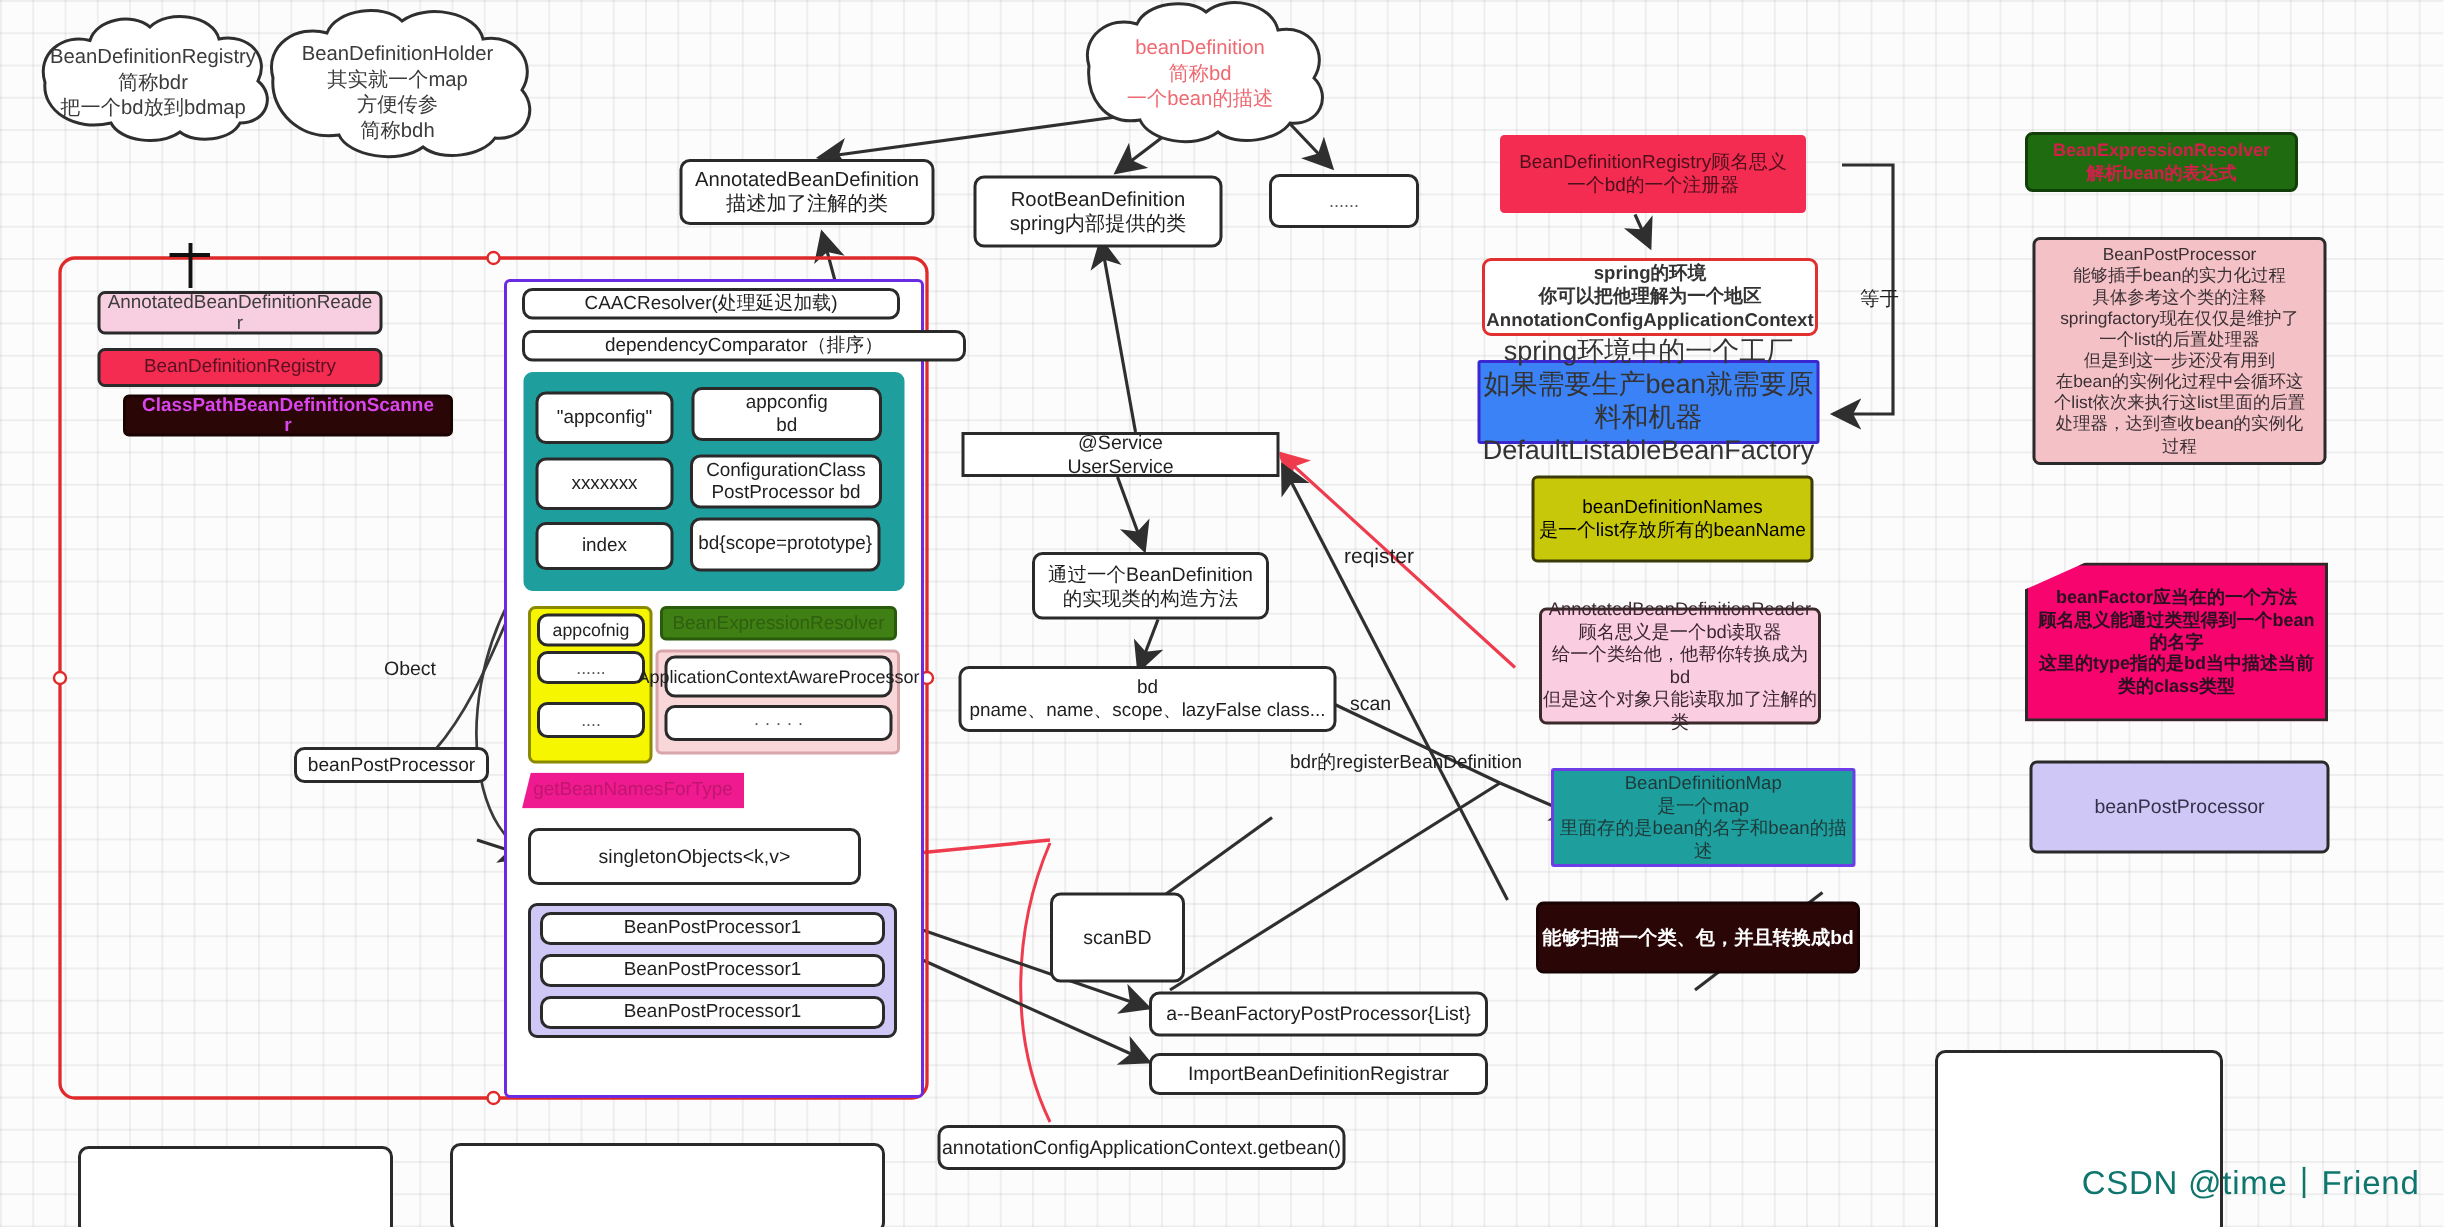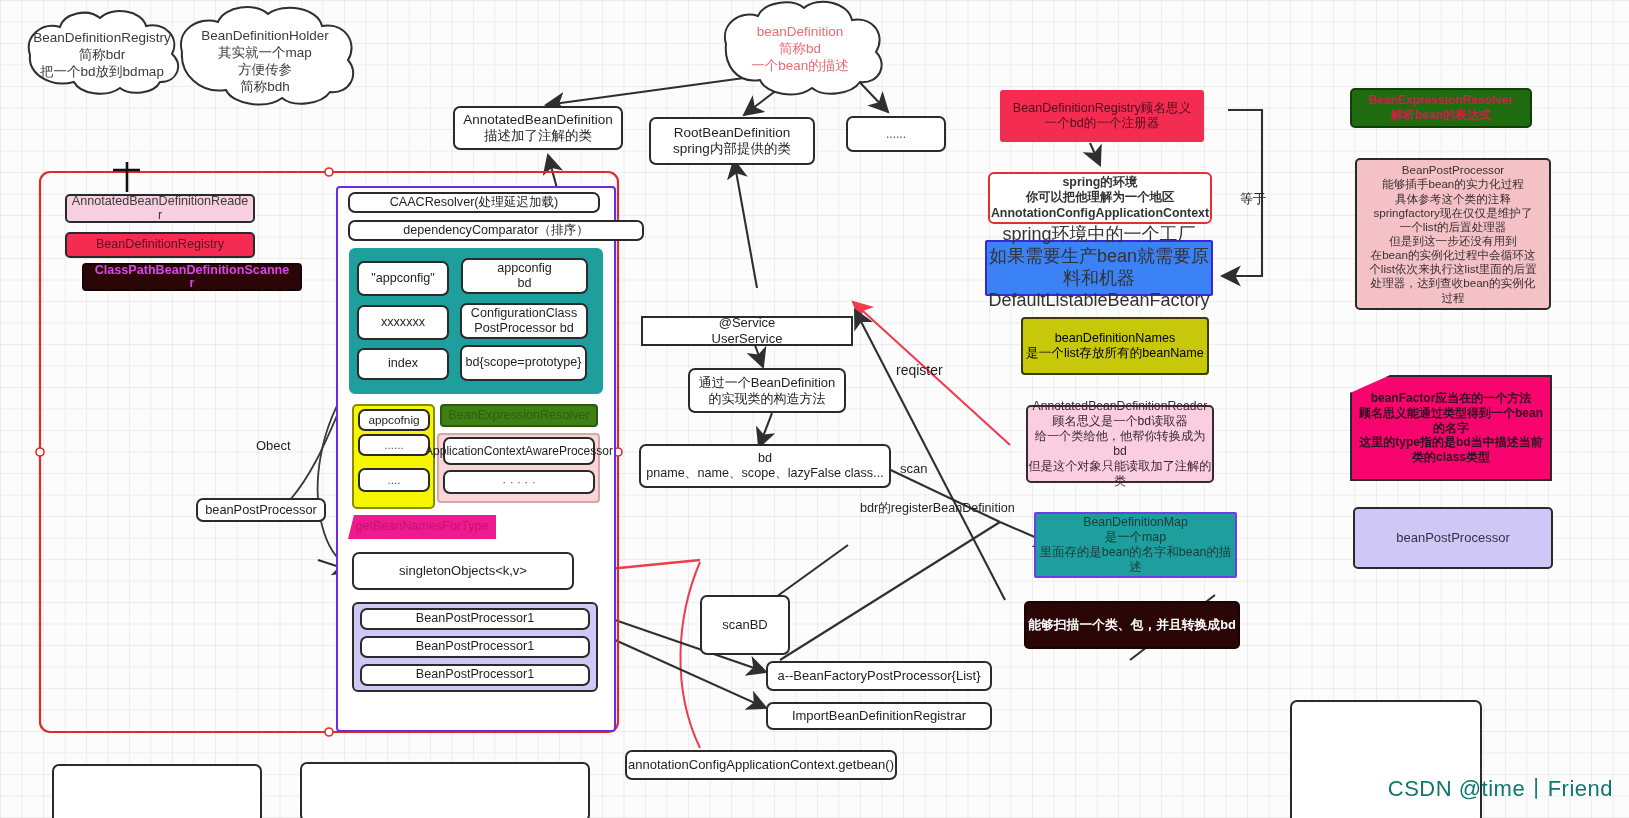--- a/index.html
+++ b/index.html
@@ -12,21 +12,21 @@
   #canvas{
     position:absolute;inset:0;
     background-color:#fcfcfc;
     background-image:
       linear-gradient(to right, rgba(0,0,0,.055) 1px, transparent 1px),
       linear-gradient(to bottom, rgba(0,0,0,.055) 1px, transparent 1px);
     background-size:21.5px 21.5px;
   }
   .node{position:absolute;box-sizing:border-box;display:flex;align-items:center;justify-content:center;text-align:center;line-height:1.22;color:#1f1f1f;}
   .rb{border:2px solid #2a2a2a;border-radius:7px;background:#fff;}
-  .rb-sq{border:2px solid #2a2a2a;background:#fff;margin-top:28px;}
+  .rb-sq{border:2px solid #2a2a2a;background:#fff;}
   svg.layer{position:absolute;left:0;top:0;width:1629px;height:818px;overflow:visible;pointer-events:none;}
   .lbl{position:absolute;color:#1f1f1f;white-space:nowrap;}
   .cloudtxt{position:absolute;z-index:3;text-align:center;line-height:1.25;}
   .wm{position:absolute;right:16px;bottom:14px;color:#0f766e;font-size:22px;letter-spacing:.5px;}
 </style>
 </head>
 <body>
 
 <div id="canvas"></div>
 

